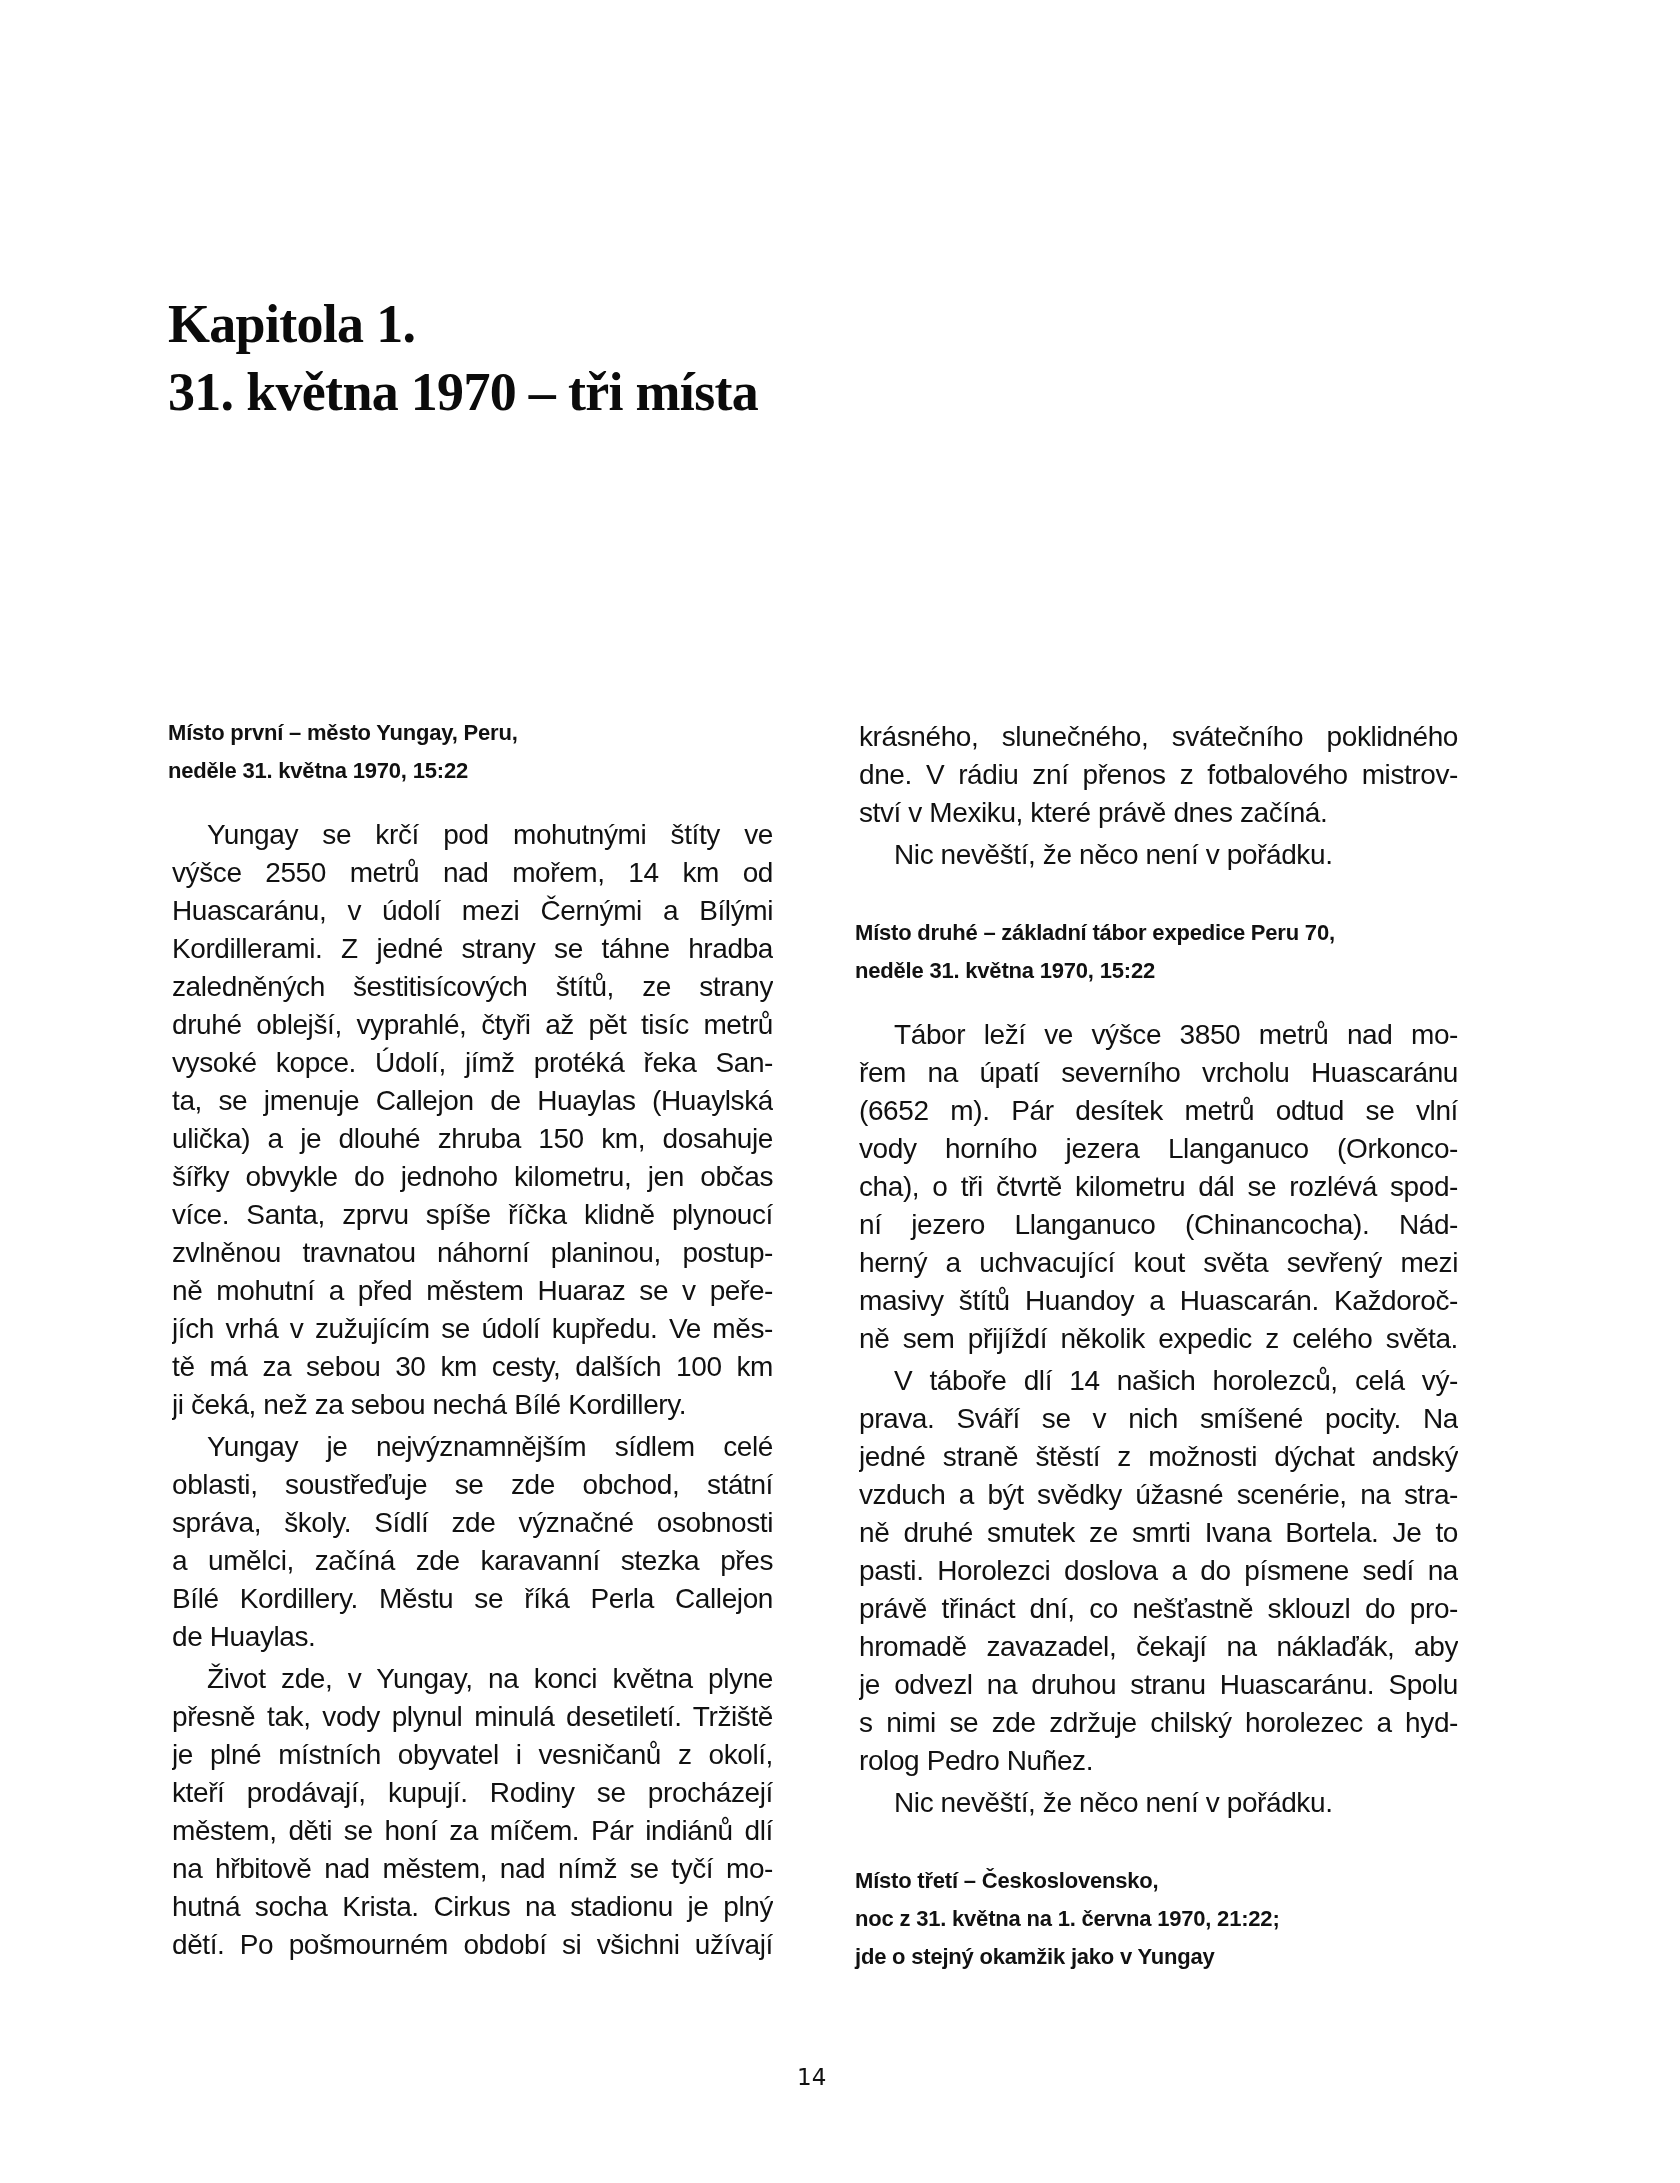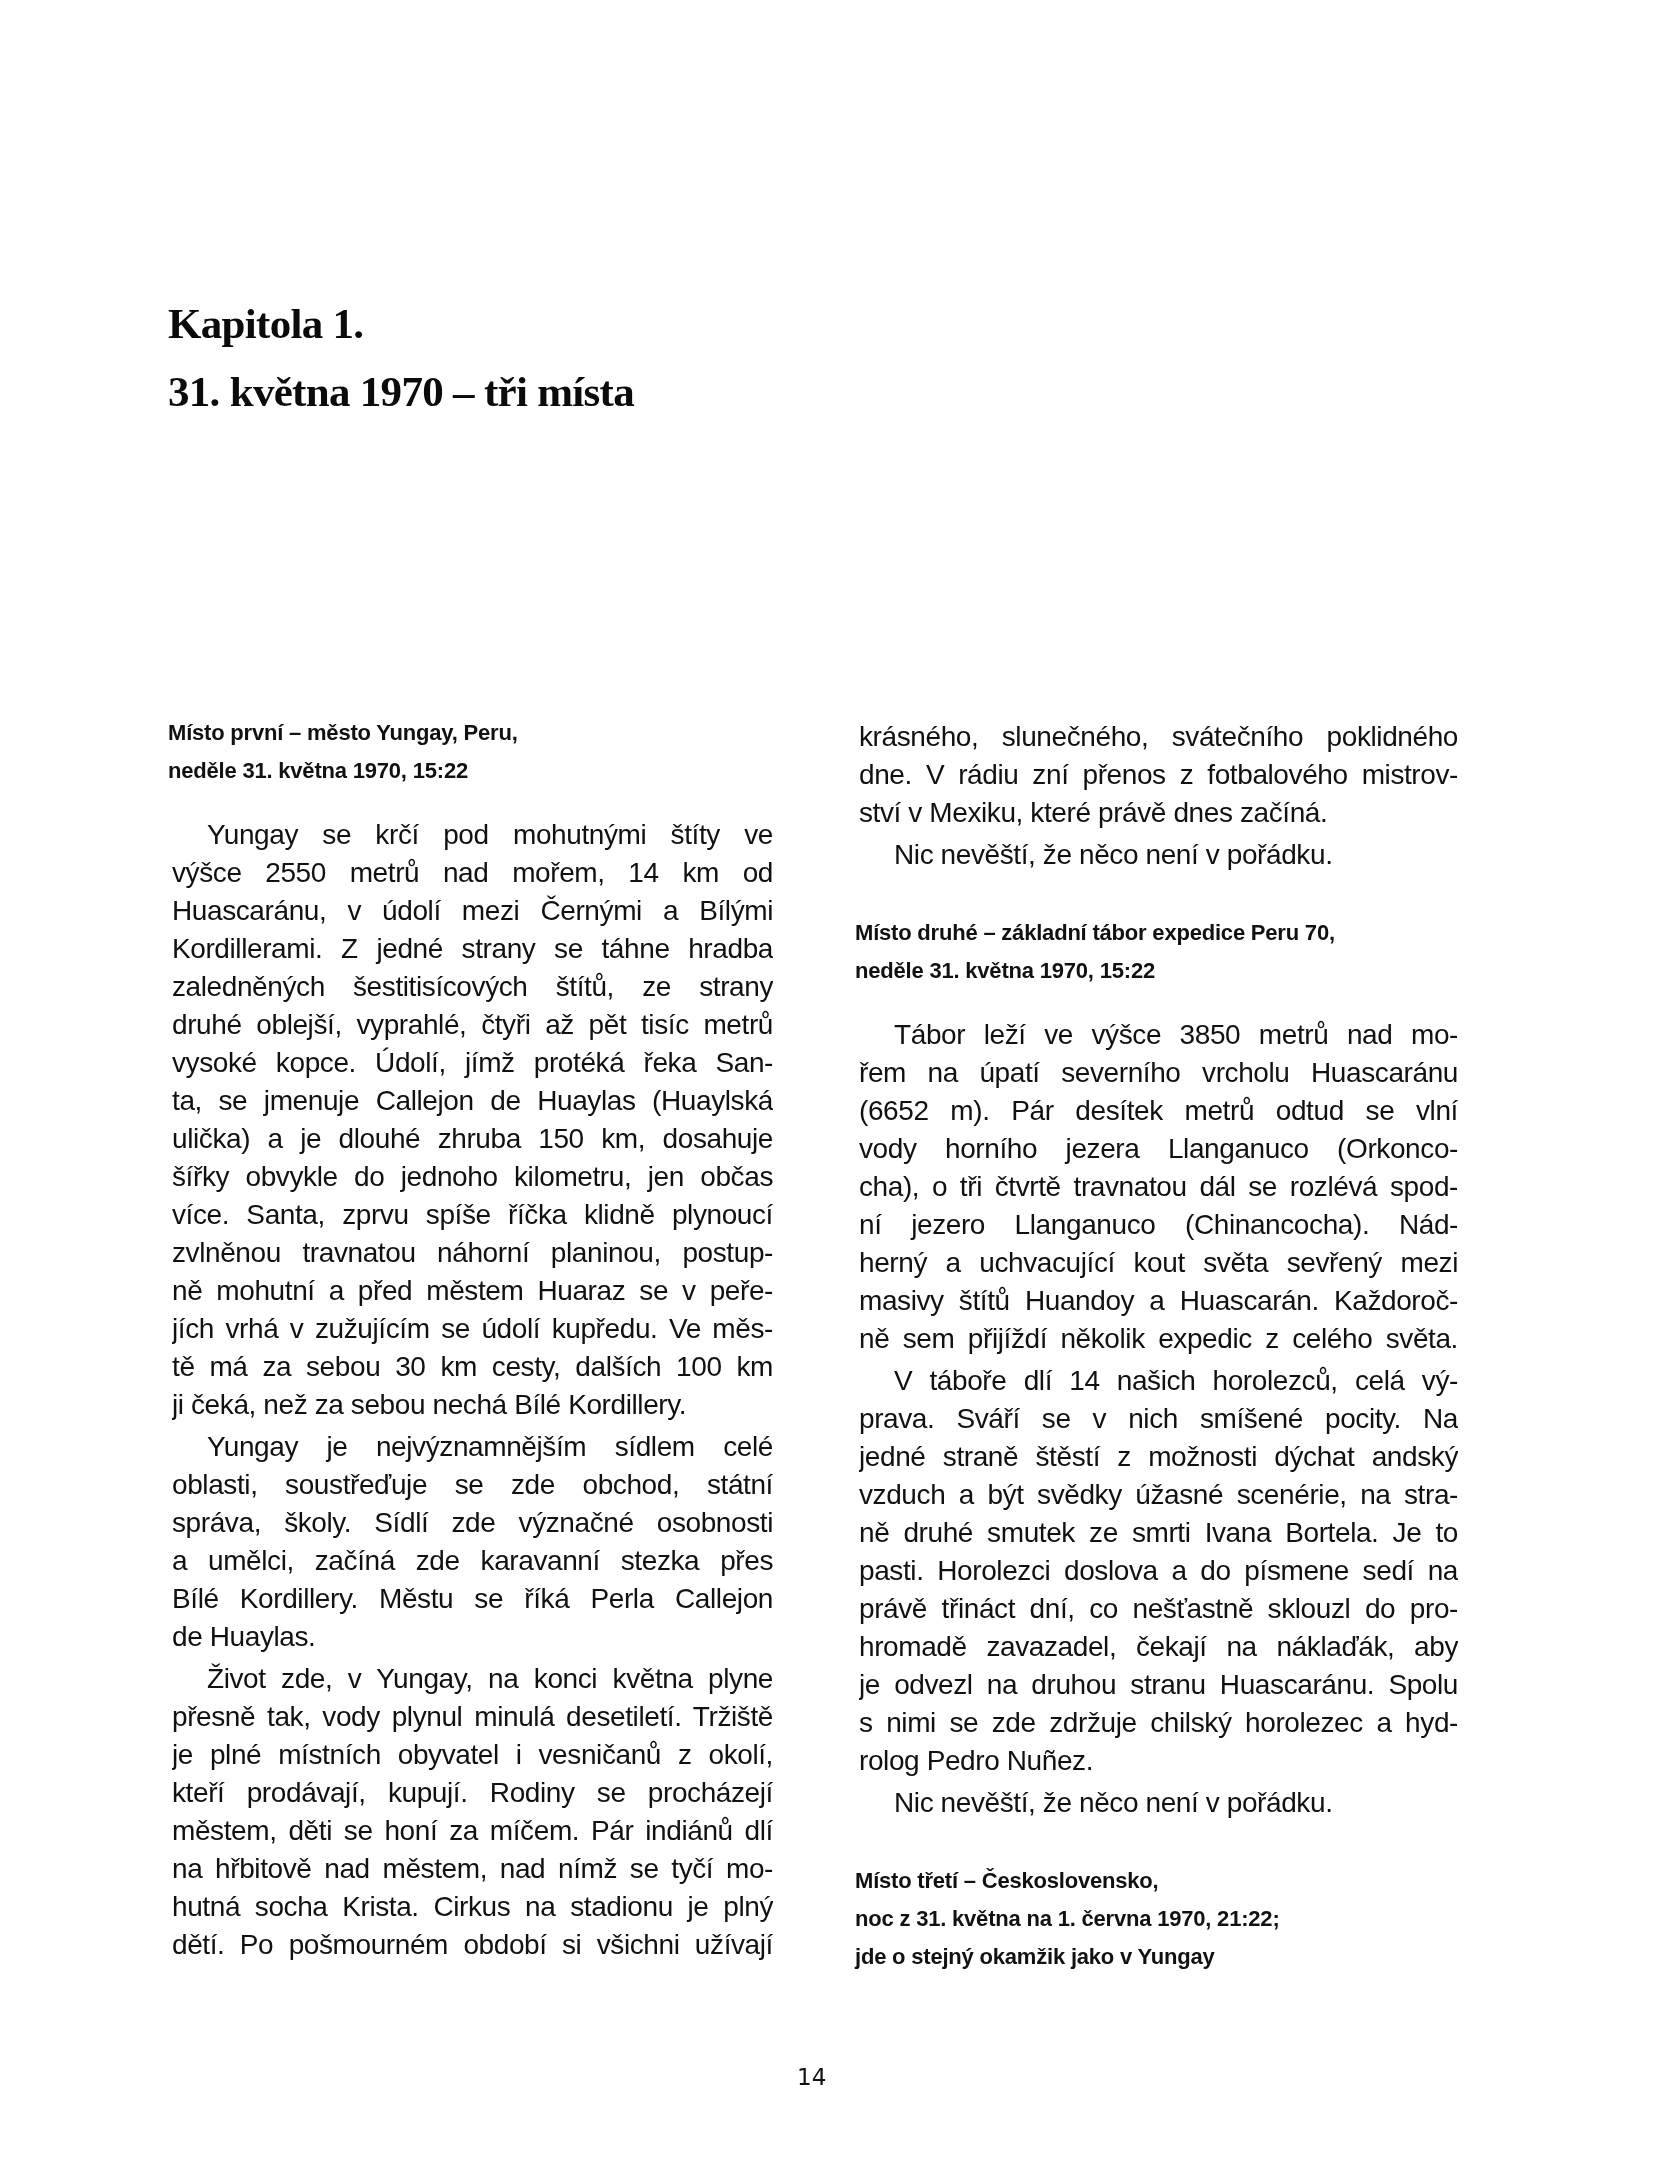--- a/index.html
+++ b/index.html
@@ -1,20 +1,20 @@
 <!DOCTYPE html>
 <html style="font-size:11.6px"><head>
 <meta charset="utf-8">
 <style>
   html, body { margin: 0; padding: 0; background: #ffffff; }
   body { width: 1681px; height: 2183px; position: relative; overflow: hidden; color: #111111; }
   .chapter-title {
     position: absolute; left: 168px; top: 290px;
     font-family: "Liberation Serif", "DejaVu Serif", serif;
-    font-weight: bold; font-size: 43px; line-height: 68px;
+    font-weight: bold; font-size: 54px; line-height: 68px;
     letter-spacing: -0.7px; color: #0b0b0b; margin: 0;
   }
   .chapter-title .line { display: block; white-space: nowrap; }
   .column {
     position: absolute; top: 714px; width: 609px;
     font-family: "Liberation Sans", "DejaVu Sans", sans-serif;
     font-size: 28px; color: #111111;
   }
   .col-left { left: 168px; }
   .col-right { left: 855px; width: 607px; }
@@ -103,21 +103,21 @@
   <h2 class="heading">
     <span class="hline">Místo druhé – základní tábor expedice Peru 70,</span>
     <span class="hline">neděle 31. května 1970, 15:22</span>
   </h2>
   <div class="gap-head"></div>
   <div class="para">
     <span class="tline indent">Tábor leží ve výšce 3850 metrů nad mo-</span>
     <span class="tline">řem na úpatí severního vrcholu Huascaránu</span>
     <span class="tline">(6652 m). Pár desítek metrů odtud se vlní</span>
     <span class="tline">vody horního jezera Llanganuco (Orkonco-</span>
-    <span class="tline">cha), o tři čtvrtě travnatou dál se rozlévá spod-</span>
+    <span class="tline">cha), o tři čtvrtě kilometru dál se rozlévá spod-</span>
     <span class="tline">ní jezero Llanganuco (Chinancocha). Nád-</span>
     <span class="tline">herný a uchvacující kout světa sevřený mezi</span>
     <span class="tline">masivy štítů Huandoy a Huascarán. Každoroč-</span>
     <span class="tline">ně sem přijíždí několik expedic z celého světa.</span>
   </div>
   <div class="para">
     <span class="tline indent">V táboře dlí 14 našich horolezců, celá vý-</span>
     <span class="tline">prava. Sváří se v nich smíšené pocity. Na</span>
     <span class="tline">jedné straně štěstí z možnosti dýchat andský</span>
     <span class="tline">vzduch a být svědky úžasné scenérie, na stra-</span>

